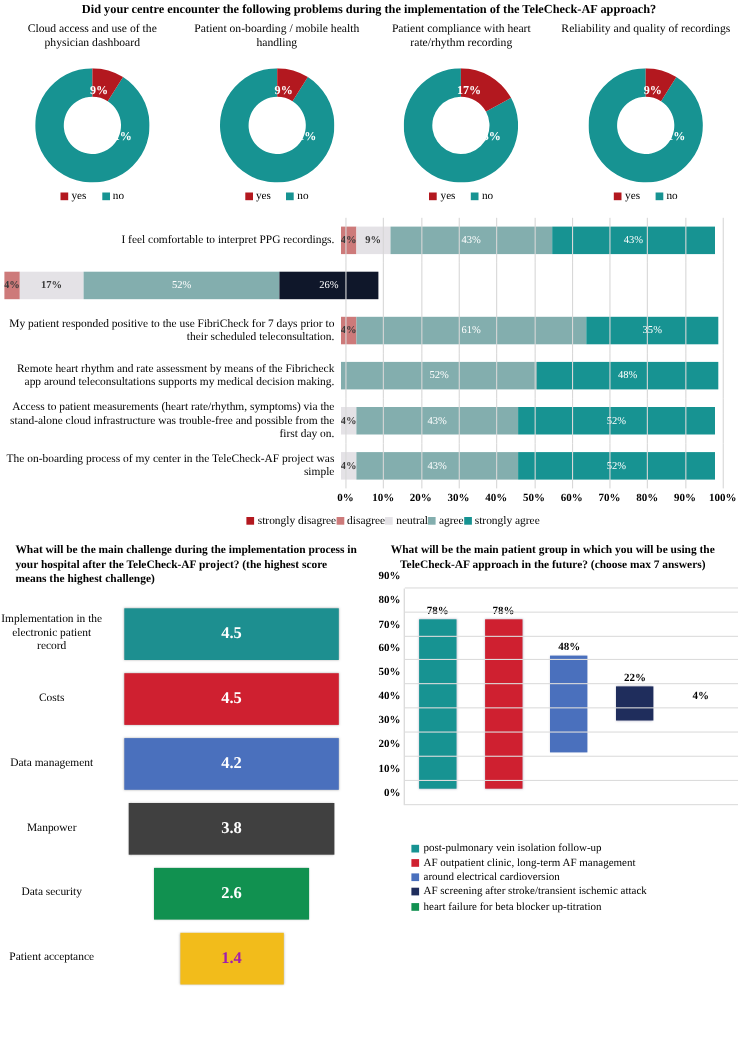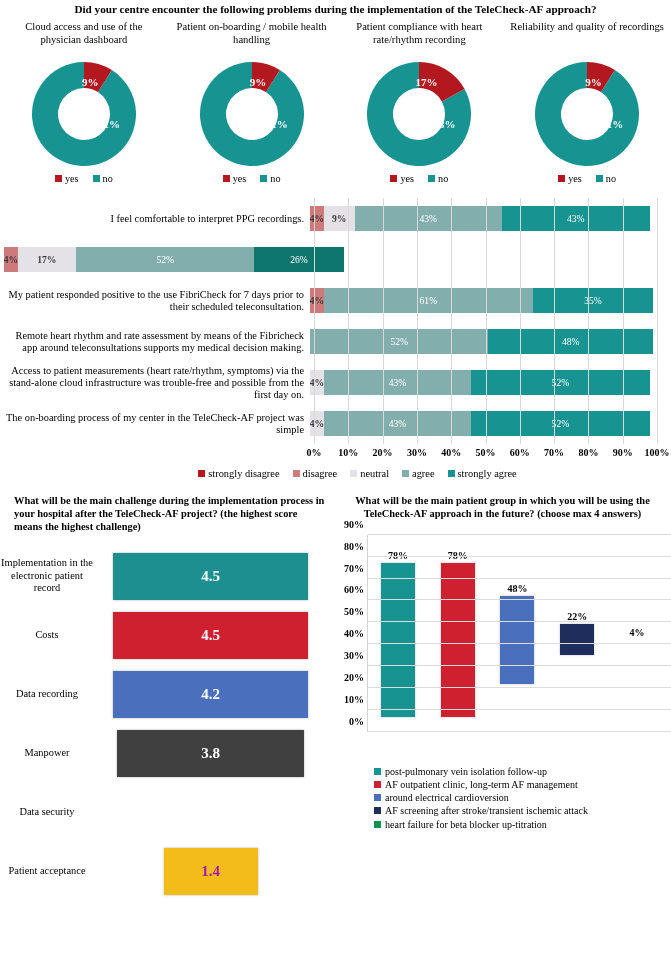--- a/index.html
+++ b/index.html
@@ -125,21 +125,21 @@
   }
   .lk-axis span {
     position: absolute;
     transform: translateX(-50%);
     top: 3px;
     white-space: nowrap;
   }
   .lk-legend {
     display: flex;
     justify-content: center;
-    gap: 13px;
+    gap: 0;
     margin-top: 6px;
     font-size: 10.4px;
     align-items: center;
     padding-left: 40px;
   }
   .lk-legend .li { display: flex; align-items: center; gap: 3px; }
 
   
   .bottom {
     display: flex;
@@ -372,21 +372,21 @@
           <div class="gl" style="left:60%"></div>
           <div class="gl" style="left:70%"></div>
           <div class="gl" style="left:80%"></div>
           <div class="gl" style="left:90%"></div>
           <div class="gl" style="left:100%"></div>
         </div>
         <div class="lk-bar">
           <div class="lk-seg dark-txt" style="width:4%;background:#cd7a7a">4%</div>
           <div class="lk-seg dark-txt" style="width:17%;background:#e4e2e6">17%</div>
           <div class="lk-seg" style="width:52%;background:#83aeae">52%</div>
-          <div class="lk-seg" style="width:26%;background:#0f766e">26%</div>
+          <div class="lk-seg" style="width:26%;background:#0f172a">26%</div>
         </div>
       </div>
       <div class="lk-row">
         <div class="lk-grid">
           <div class="gl" style="left:0%"></div>
           <div class="gl" style="left:10%"></div>
           <div class="gl" style="left:20%"></div>
           <div class="gl" style="left:30%"></div>
           <div class="gl" style="left:40%"></div>
           <div class="gl" style="left:50%"></div>
@@ -513,44 +513,47 @@
             <div class="fn-bar" style="width:214px;background:#1d8f90">4.5</div>
           </div>
         </div>
         <div class="fn-row">
           <div class="fn-label">Costs</div>
           <div class="fn-track">
             <div class="fn-bar" style="width:214px;background:#cf2030">4.5</div>
           </div>
         </div>
         <div class="fn-row">
-          <div class="fn-label">Data recording</div>
+          <div class="fn-label">Data management</div>
           <div class="fn-track">
             <div class="fn-bar" style="width:202px;background:#4a70bd">4.2</div>
           </div>
         </div>
         <div class="fn-row">
           <div class="fn-label">Manpower</div>
           <div class="fn-track">
             <div class="fn-bar" style="width:187px;background:#404040">3.8</div>
           </div>
         </div>
         <div class="fn-row">
           <div class="fn-label">Data security</div>
+          <div class="fn-track">
+            <div class="fn-bar" style="width:141px;background:#119150">2.6</div>
+          </div>
         </div>
         <div class="fn-row">
           <div class="fn-label">Patient acceptance</div>
           <div class="fn-track">
             <div class="fn-bar dark-txt" style="width:94px;background:#f2bc1b">1.4</div>
           </div>
         </div>
       </div>
   </div>
   <div class="br">
-    <div class="q-title center">What will be the main patient group in which you will be using the TeleCheck-AF approach in the future? (choose max 4 answers)</div>
+    <div class="q-title center">What will be the main patient group in which you will be using the TeleCheck-AF approach in the future? (choose max 7 answers)</div>
     <div class="col-chart">
       <div class="cc-plot" id="cc-plot">
         <div class="cc-bars" id="cc-bars">
             <div class="cc-col">
               <div class="cc-val">78%</div>
               <div class="cc-bar" style="height:153.73333333333335px;background:#179392"></div>
             </div>
             <div class="cc-col">
               <div class="cc-val">78%</div>
               <div class="cc-bar" style="height:153.73333333333335px;background:#cf2030"></div>

